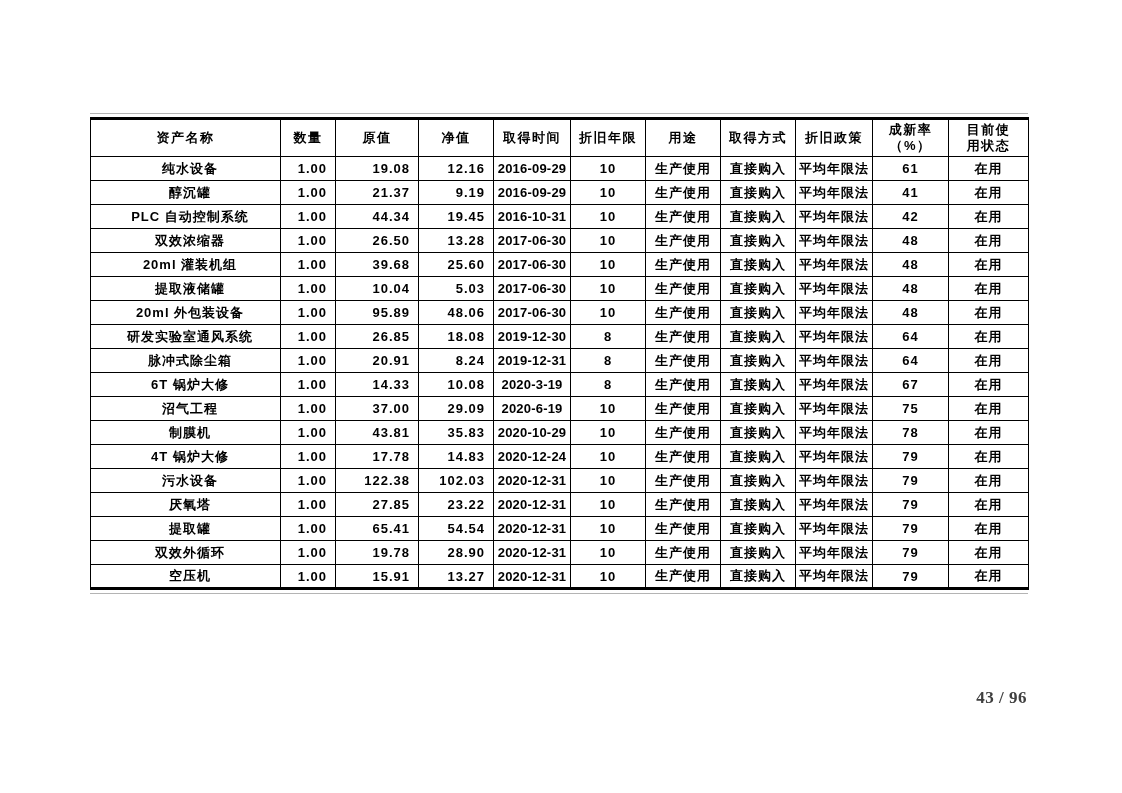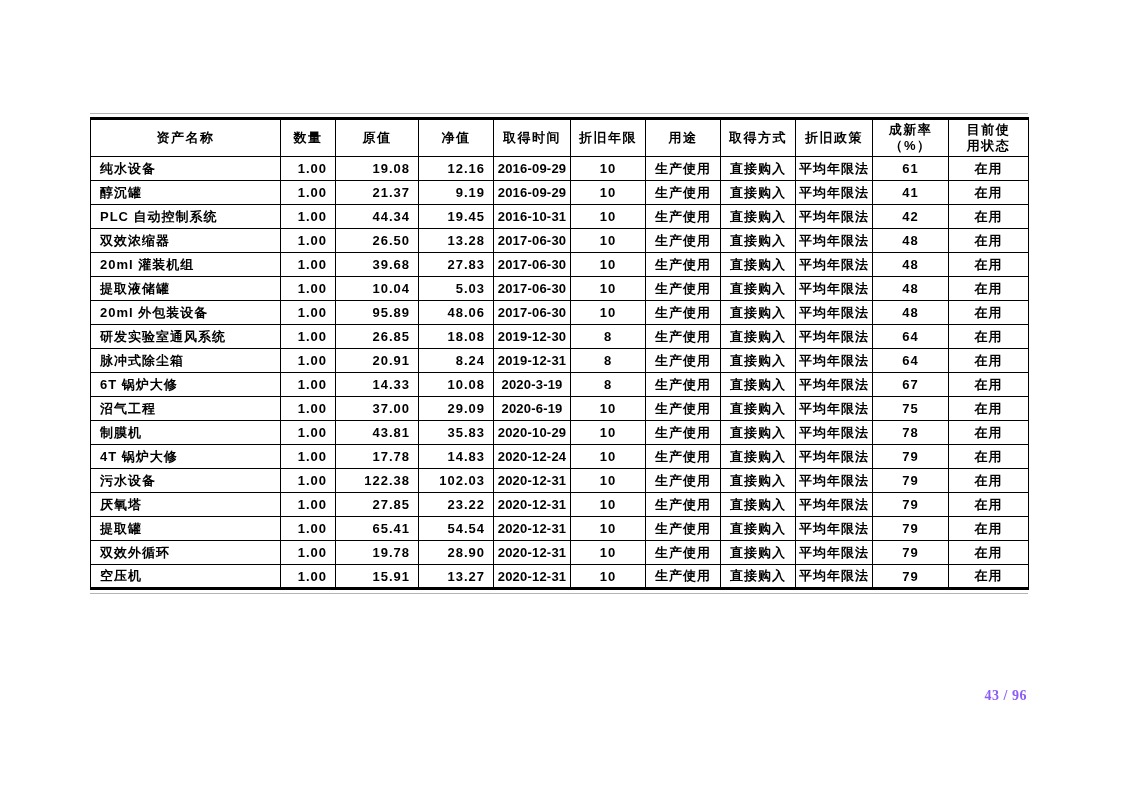--- a/index.html
+++ b/index.html
@@ -62,34 +62,34 @@
     overflow: hidden;
   }
   thead th {
     height: 38px;
     text-align: center;
     white-space: pre-line;
     line-height: 16px;
     letter-spacing: 1.5px;
   }
   tbody td { height: 24px; text-align: center; }
-  tbody td:nth-child(1) { text-align: left; padding-left: 9px; }
+  tbody td:nth-child(1) { text-align: center; padding-left: 9px; }
   tbody td:nth-child(2),
   tbody td:nth-child(3),
   tbody td:nth-child(4) { text-align: right; padding-right: 8px; }
   tbody td:nth-child(5) { letter-spacing: 0.2px; margin-left: 38px; }
 
   .footer-page {
     position: absolute;
     top: 688px;
     right: 95px;
     font-family: "Liberation Serif", serif;
-    font-size: 14px;
+    font-size: 17px;
     font-weight: bold;
-    color: #8b5cf6;
+    color: #404040;
     letter-spacing: 0.5px;
   }
 </style>
 </head>
 <body>
 
 <div class="page">
 
   <div class="table-wrap">
     <table class="asset-table">
@@ -172,21 +172,21 @@
             <td>生产使用</td>
             <td>直接购入</td>
             <td>平均年限法</td>
             <td>48</td>
             <td>在用</td>
           </tr>
           <tr>
             <td>20ml 灌装机组</td>
             <td>1.00</td>
             <td>39.68</td>
-            <td>27.83</td>
+            <td>25.60</td>
             <td>2017-06-30</td>
             <td>10</td>
             <td>生产使用</td>
             <td>直接购入</td>
             <td>平均年限法</td>
             <td>48</td>
             <td>在用</td>
           </tr>
           <tr>
             <td>提取液储罐</td>

